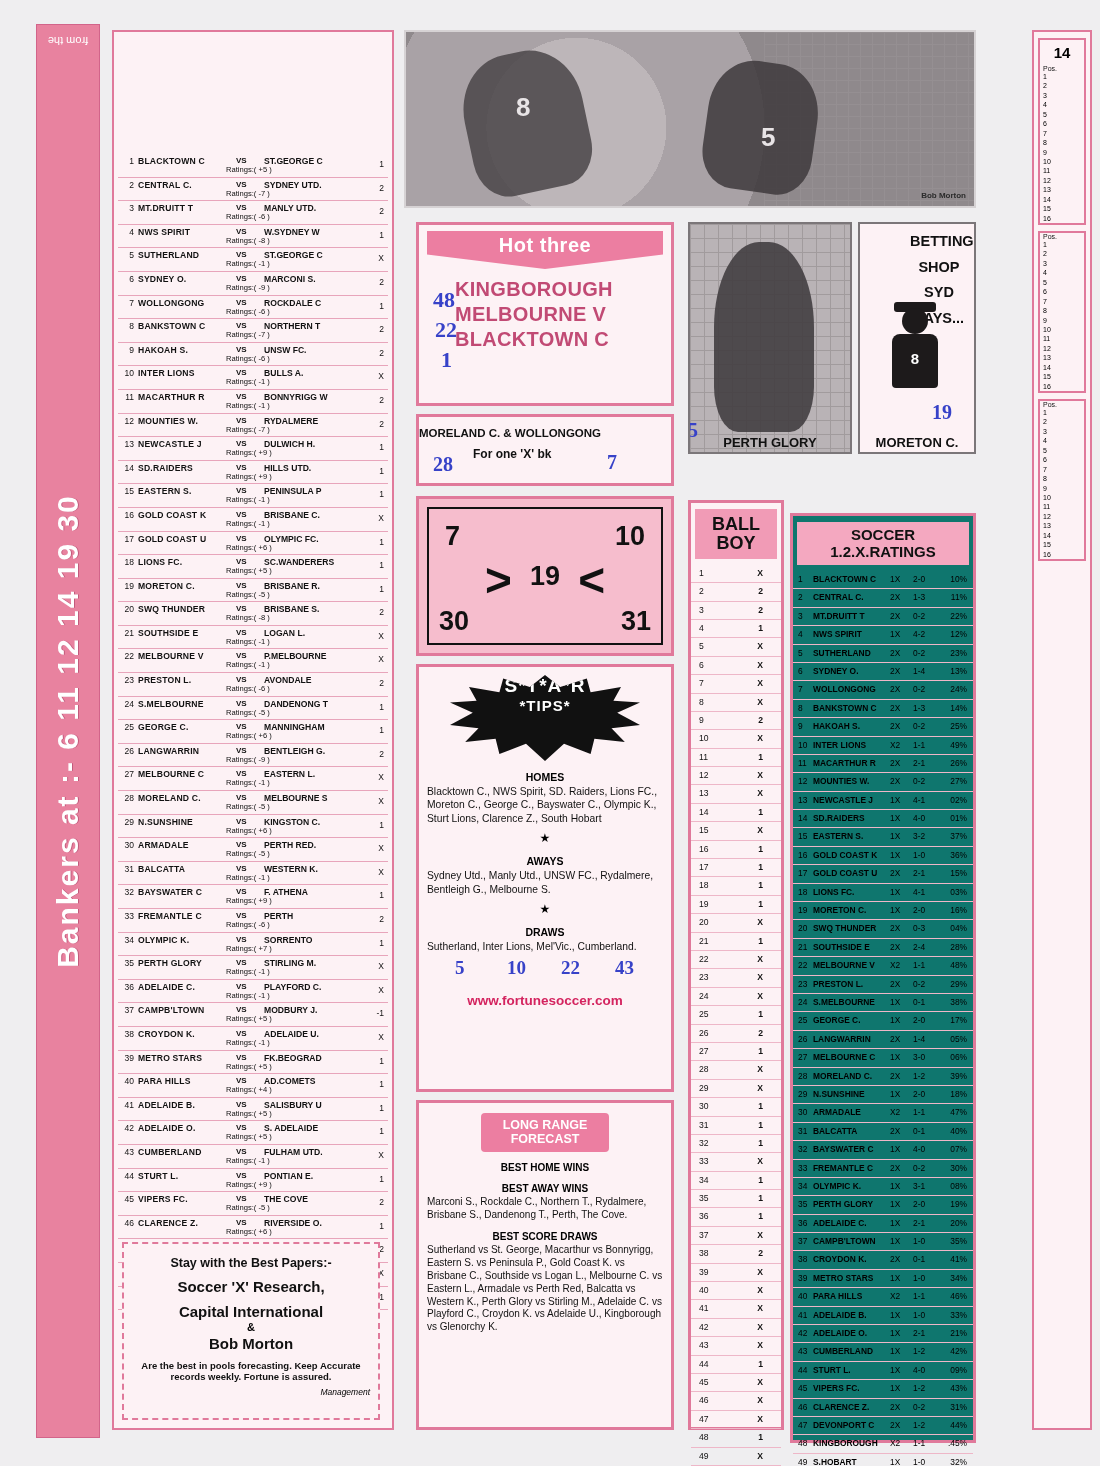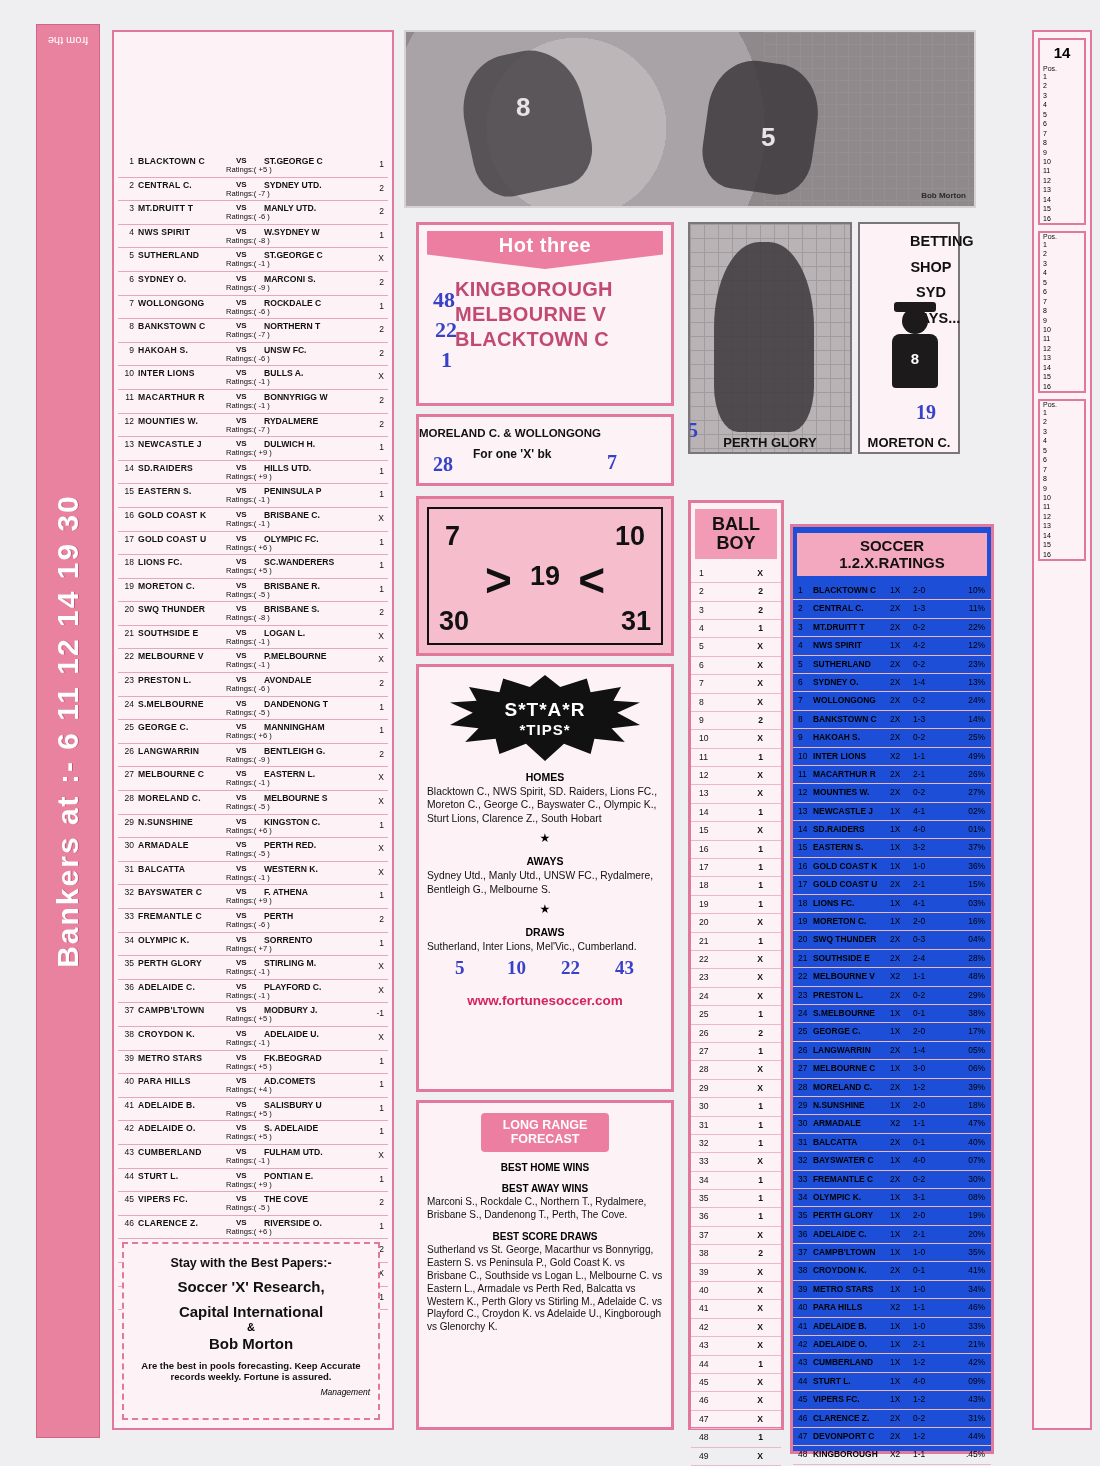--- a/index.html
+++ b/index.html
@@ -135,60 +135,60 @@
   .nb .n10{right:26px;top:22px;}
   .nb .n30{left:20px;bottom:16px;}
   .nb .n31{right:20px;bottom:16px;}
   .nb .n19{left:50%;top:50%;transform:translate(-50%,-50%);font-size:27px;}
   .arrowL{position:absolute;left:66px;top:58px;font-size:46px;font-weight:bold;color:#111;line-height:1;}
   .arrowR{position:absolute;right:66px;top:58px;font-size:46px;font-weight:bold;color:#111;line-height:1;}
 
   #startips{left:416px;top:664px;width:258px;height:428px;border:3px solid #e0799b;background:#fdf2f5;}
   .star-burst{position:relative;width:190px;height:86px;margin:8px auto 0;background:#111;
     clip-path:polygon(50% 0%,58% 14%,72% 4%,74% 20%,90% 14%,86% 30%,100% 32%,88% 44%,100% 58%,85% 62%,92% 78%,76% 74%,74% 92%,60% 80%,50% 100%,40% 80%,26% 92%,24% 74%,8% 78%,15% 62%,0 58%,12% 44%,0 32%,14% 30%,10% 14%,26% 20%,28% 4%,42% 14%);
-    display:flex;flex-direction:column;align-items:center;justify-content:center;}
+    display:flex;flex-direction:column;align-items:center;}
   .star-burst .s-t1{color:#fff;font-size:19px;font-weight:bold;letter-spacing:1px;}
   .star-burst .s-t2{color:#fff;font-size:15px;font-weight:bold;letter-spacing:1px;}
   .tip-h{margin:10px 0 2px;text-align:center;font-size:10.5px;font-weight:bold;}
   .tip-b{margin:0 8px;font-size:10.3px;line-height:1.3;color:#111;text-align:left;}
   .tip-star{text-align:center;font-size:12px;margin:6px 0 0;}
   .hand.st{font-size:19px;}
   .site{margin-top:10px;text-align:center;font-size:13.5px;font-weight:bold;color:#d4245f;}
 
   #longrange{left:416px;top:1100px;width:258px;height:330px;border:3px solid #e0799b;background:#fdf2f5;}
   .lr-badge{margin:10px auto 0;width:128px;background:#ec7ea1;border-radius:4px;text-align:center;padding:5px 0;}
   .lr-badge div{color:#fff;font-size:12.5px;font-weight:bold;line-height:1.15;}
   .lr-h{margin:10px 0 2px;text-align:center;font-size:10px;font-weight:bold;}
   .lr-b{margin:0 8px;font-size:10px;line-height:1.28;color:#111;}
 
   
   #photo-r{left:688px;top:222px;width:164px;height:232px;border:2px solid #7b7679;background:#b9b3b6;overflow:hidden;}
   .pr-figure{position:absolute;left:24px;top:18px;width:100px;height:190px;background:#433e41;border-radius:45% 45% 24% 24%;opacity:.9;}
   .pr-net{position:absolute;inset:0;background-image:linear-gradient(#8e8889 1px,transparent 1px),linear-gradient(90deg,#8e8889 1px,transparent 1px);background-size:14px 14px;opacity:.55;}
   .pr-cap{position:absolute;left:0;bottom:2px;width:100%;text-align:center;font-size:13px;font-weight:bold;color:#111;}
 
-  #bettingbox{left:858px;top:222px;width:102px;height:232px;border:2px solid #7b7679;background:#fdf2f5;padding-left:44px;}
+  #bettingbox{left:858px;top:222px;width:118px;height:232px;border:2px solid #7b7679;background:#fdf2f5;padding-left:44px;}
   .bb-t{margin:10px 6px 0;text-align:center;font-size:14.5px;font-weight:bold;line-height:1.08;color:#111;}
   .bookie{position:absolute;left:24px;top:84px;width:70px;height:100px;}
   .bookie .head{position:absolute;left:18px;top:0;width:26px;height:26px;border-radius:50%;background:#1d1a1b;}
   .bookie .hat{position:absolute;left:10px;top:-6px;width:42px;height:10px;background:#1d1a1b;border-radius:3px;}
   .bookie .body{position:absolute;left:8px;top:26px;width:46px;height:54px;background:#1d1a1b;border-radius:8px 8px 4px 4px;}
   .bookie .num{position:absolute;left:0;top:42px;width:62px;text-align:center;color:#fff;font-size:15px;font-weight:bold;}
   .bb-cap{position:absolute;left:0;bottom:2px;width:100%;text-align:center;font-size:13px;font-weight:bold;color:#111;}
   .hand.perth{left:-12px;bottom:10px;font-size:20px;}
   .hand.moreton{right:22px;bottom:28px;font-size:20px;}
 
   #ballboy{left:688px;top:500px;width:96px;height:930px;border:3px solid #e0799b;background:#fdf2f5;}
   .bb-hdr{margin:6px 4px;background:#f19bb6;text-align:center;padding:6px 0;}
   .bb-hdr div{font-size:18px;font-weight:bold;color:#111;line-height:1.05;}
   .bbrow{position:relative;height:17.4px;border-bottom:1px solid #eeb7c8;font-size:8.6px;}
   .bbrow .i{position:absolute;left:8px;top:3px;color:#111;}
   .bbrow .v{position:absolute;right:18px;top:3px;color:#111;font-weight:bold;}
 
-  #ratings{left:790px;top:524px;width:204px;height:930px;border:3px solid #e0799b;background:#1d4ed8;}
+  #ratings{left:790px;top:513px;width:186px;height:930px;border:3px solid #e0799b;background:#0f766e;}
   .rt-hdr{margin:6px 4px;background:#f4a8c0;text-align:center;padding:5px 0;}
   .rt-hdr div{font-size:15px;font-weight:bold;color:#111;line-height:1.1;}
   .rtrow{position:relative;height:17.4px;border-bottom:1px solid #eeb7c8;font-size:8.4px;}
   .rtrow .i{position:absolute;left:5px;top:3px;}
   .rtrow .t{position:absolute;left:20px;top:3px;font-weight:bold;}
   .rtrow .c{position:absolute;left:97px;top:3px;}
   .rtrow .s{position:absolute;left:120px;top:3px;}
   .rtrow .p{position:absolute;right:6px;top:3px;}
 
   

